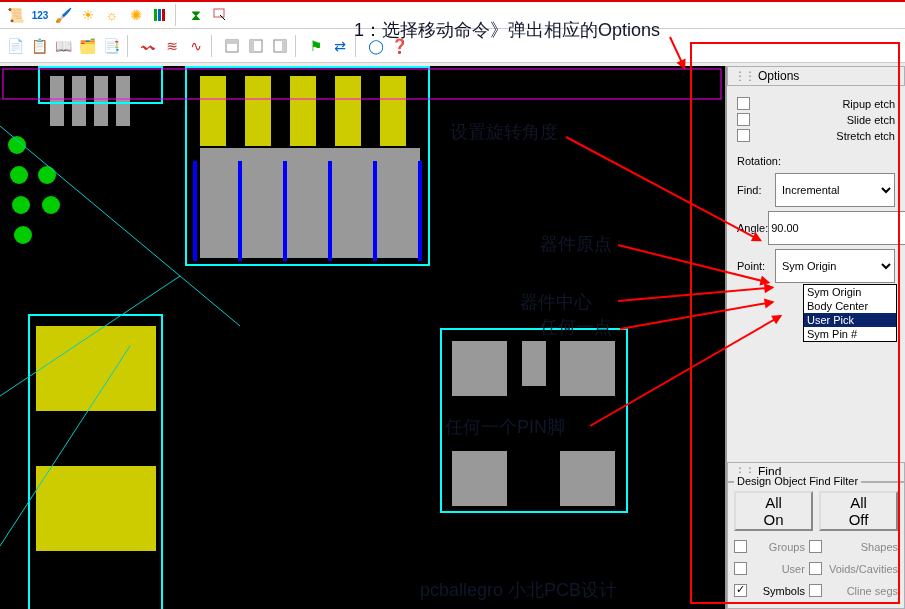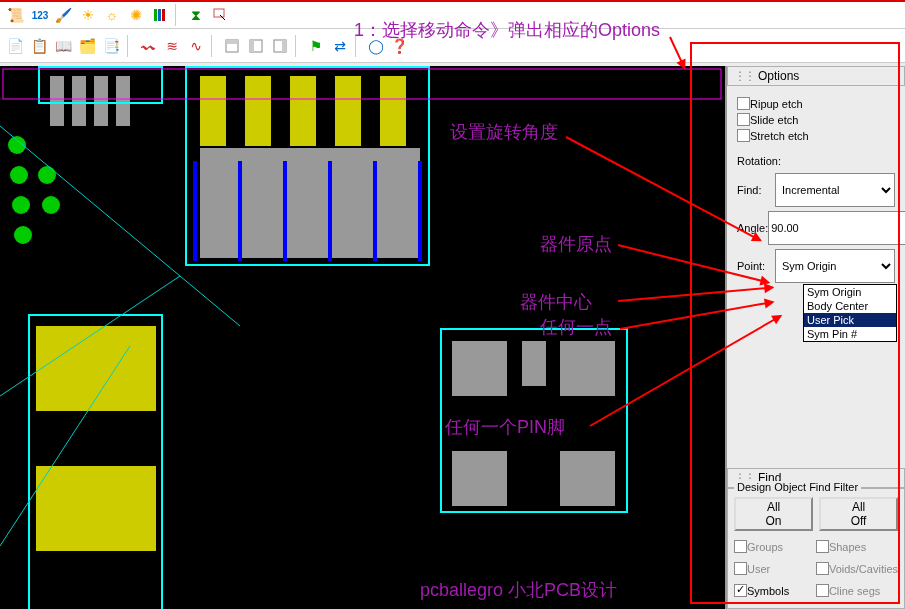--- a/index.html
+++ b/index.html
@@ -14,41 +14,41 @@
 .main-area { position: absolute; left: 0; top: 66px; right: 0; bottom: 0; display: flex; }
 .canvas { flex: 1; background: #000; position: relative; overflow: hidden; }
 .sidebar { width: 180px; background: #ececec; border-left: 2px solid #999; display: flex; flex-direction: column; }
 
 .panel-title { background: #ececec; border: 1px solid #b0b0b0; padding: 2px 6px; font-size: 12px; display: flex; align-items: center; gap: 4px; }
 .panel-title .grip { color: #888; letter-spacing: -2px; }
 .panel-body { padding: 8px 10px; font-size: 11px; background: #ececec; }
 .panel-group { border: 1px solid #b0b0b0; padding: 4px 6px 8px 6px; position: relative; font-size: 11px; }
 .panel-group-title { position: absolute; top: -8px; left: 6px; background: #ececec; padding: 0 3px; font-size: 11px; }
 
-.opt-row { display: flex; align-items: center; margin: 3px 0; gap: 0; }
+.opt-row { display: flex; align-items: center; margin: 3px 0; gap: 7px; justify-content: space-between; }
 .opt-row label { font-size: 11px; }
 .chk { width: 13px; height: 13px; border: 1px solid #888; background: #fff; display: inline-block; position: relative; }
 .chk.checked::after { content: "✓"; position: absolute; font-size: 11px; top: -2px; left: 1px; }
 .field-row { display: flex; align-items: center; margin: 4px 0; }
 .field-row .lbl { width: 38px; font-size: 11px; }
 .field-row select, .field-row input { flex: 1; font-size: 11px; height: 34px; border: 1px solid #888; background: #fff; padding: 0 2px; }
 .dropdown-open { position: absolute; right: 8px; top: 198px; width: 94px; background: #fff; border: 1px solid #000; font-size: 11px; z-index: 10; }
 .dropdown-open div { padding: 1px 3px; cursor: pointer; }
 .dropdown-open .sel { background: #0a246a; color: #fff; }
 
-.btn3d { border: 2px outset #ddd; background: #ececec; padding: 1px 24px; font-size: 12px; cursor: pointer; }
+.btn3d { border: 2px outset #ddd; background: #ececec; padding: 1px 24px; font-size: 15px; cursor: pointer; }
 
 
 .comp-box { position: absolute; border: 2px solid #0ff; }
 .yellow-rect { position: absolute; background: #cccc00; }
 .gray-rect { position: absolute; background: #999; }
 .green-dot { position: absolute; width: 18px; height: 18px; background: #0c0; border-radius: 50%; }
 
 
-.anno { position: absolute; color: #a21caf; font-size: 18px; font-weight: 500; pointer-events: none; z-index: 50; }
+.anno { position: absolute; color: #0f172a; font-size: 18px; font-weight: 500; pointer-events: none; z-index: 50; }
 .arrow-line { position: absolute; height: 2px; background: #ff0000; transform-origin: left center; pointer-events: none; z-index: 40; }
 .arrow-line::after { content: ""; position: absolute; right: -2px; top: -4px; border-left: 10px solid #ff0000; border-top: 5px solid transparent; border-bottom: 5px solid transparent; }
 </style>
 </head>
 <body>
 
 <div class="toolbar-row" style="border-top:2px solid #d00;">
   <div class="tb-btn">📜</div>
   <div class="tb-btn" style="color:#06c;font-size:10px;">
       <b>123</b>

